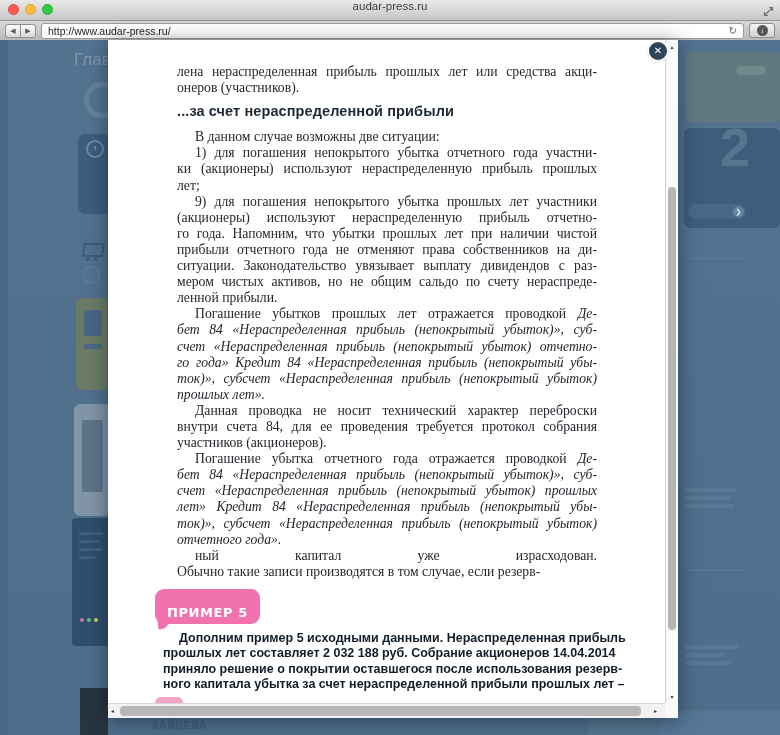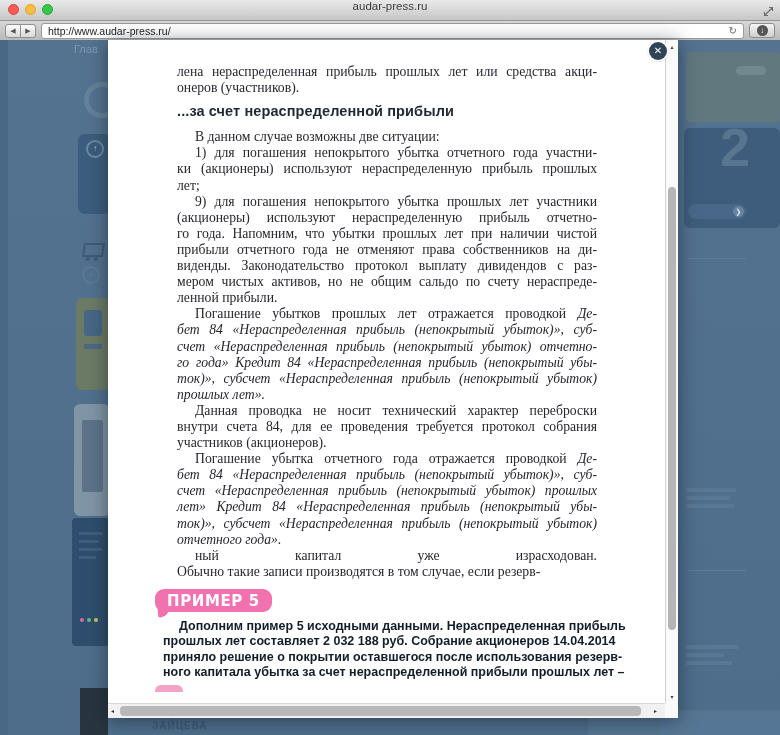--- a/index.html
+++ b/index.html
@@ -21,21 +21,21 @@
   .url-field{flex:1;height:14px;background:#fff;border:1px solid #9a9a9a;border-radius:3px;display:flex;align-items:center;padding:0 6px;font-size:10.5px;color:#222;}
   .url-text{flex:1;white-space:nowrap;overflow:hidden;}
   .reload{color:#666;font-size:10px;line-height:10px;}
   .dl-btn{width:26px;height:15px;border:1px solid #8d8d8d;border-radius:3px;background:linear-gradient(#f4f4f4,#cfcfcf);display:flex;align-items:center;justify-content:center;padding:0;}
   .dl-circle{width:11px;height:11px;border-radius:50%;background:#555;color:#fff;font-size:8px;line-height:11px;text-align:center;}
 
   
   .page{position:absolute;left:0;top:40px;width:780px;height:695px;background:linear-gradient(#547391,#4d6d8b);overflow:hidden;}
   .bg{position:absolute;}
   .edge-strip{left:0;top:0;width:8px;height:100%;background:#486885;}
-  .bg-navlink{left:74px;top:3px;font-size:11px;color:#7e98ae;}
+  .bg-navlink{left:74px;top:10px;font-size:17px;color:#7e98ae;}
   .bg-logo-ring{left:84px;top:42px;width:26px;height:26px;border:5px solid #6d8aa2;border-radius:50%;opacity:.65;}
   .bg-upload-card{left:78px;top:94px;width:33px;height:80px;background:#3c5d7d;border-radius:7px;}
   .bg-upload-ring{left:8px;top:6px;width:14px;height:14px;border:2px solid #6d8ba5;border-radius:50%;color:#b3c6d7;font-size:8px;line-height:14px;text-align:center;position:absolute;}
   .bg-cart{left:83px;top:203px;width:17px;height:10px;border:2px solid #3d5c7a;border-radius:1px;transform:skewX(-8deg);}
   .bg-cart::after{content:"";position:absolute;left:2px;bottom:-6px;width:4px;height:4px;border-radius:50%;background:#3d5c7a;box-shadow:8px 0 0 #3d5c7a;}
   .bg-drop-circle{left:82px;top:226px;width:14px;height:14px;border:2px solid #5c7b97;border-radius:50%;color:#5c7b97;font-size:7px;line-height:14px;text-align:center;}
   .bg-olive-card{left:76px;top:258px;width:34px;height:92px;background:#6c7b65;border-radius:6px;}
   .bg-olive-card .b1{position:absolute;left:8px;top:12px;width:18px;height:26px;background:#3e6390;border-radius:3px;opacity:.8;}
   .bg-olive-card .b2{position:absolute;left:8px;top:46px;width:18px;height:5px;background:#3e6390;opacity:.7;}
   .bg-white-card{left:74px;top:364px;width:36px;height:112px;background:#8095a6;border-radius:6px;}
@@ -72,21 +72,21 @@
   .hthumb{position:absolute;left:12px;right:24px;top:2px;height:10px;background:#b8b8b8;border-radius:4px;}
   .corner{position:absolute;right:0;bottom:0;width:13px;height:15px;background:#fafafa;}
 
   
   .doc{padding:24px 0 0 69px;width:420px;font-family:"Liberation Serif",serif;font-size:13.7px;line-height:16.1px;color:#26262e;}
   .line{text-align:justify;text-align-last:justify;}
   .para .line:last-child{text-align-last:left;}
   .para{margin:0;}
   .it{font-style:italic;}
   .doc-heading{font-family:"Liberation Sans",sans-serif;font-weight:bold;font-size:14.5px;color:#1f2933;margin:7px 0 10px 0;letter-spacing:.1px;}
-  .example-badge{position:relative;display:inline-block;margin:9px 0 7px -22px;background:#f272b0;color:#fff;font-family:"DejaVu Sans",sans-serif;font-weight:bold;font-size:15px;letter-spacing:.6px;padding:4px 12px 3px;border-radius:9px;}
+  .example-badge{position:relative;display:inline-block;margin:9px 0 7px -22px;background:#f272b0;color:#fff;font-family:"DejaVu Sans",sans-serif;font-weight:bold;font-size:13px;letter-spacing:.6px;padding:16px 12px 3px;border-radius:9px;}
   .example-badge::after{content:"";position:absolute;left:3px;bottom:-5px;width:11px;height:8px;background:#f272b0;border-radius:0 0 10px 2px;transform:rotate(-6deg);}
   .example-text{margin-left:-14px;width:452px;font-family:"Liberation Sans",sans-serif;font-weight:bold;font-size:12.5px;line-height:15.3px;color:#121d29;}
   .ex-line{white-space:nowrap;}
   .ex-line:first-child{text-indent:16px;}
   .para.indent .line:first-child{text-indent:18px;}
   .pink-peek{margin:5px 0 0 -22px;width:28px;height:7px;background:#f3a3c6;border-radius:6px 6px 0 0;}
 </style>
 </head>
 <body>
 
@@ -182,21 +182,21 @@
           <div class="line"><span>В данном случае возможны две ситуации:</span></div>
         </div><div class="para indent">
           <div class="line"><span>1) для погашения непокрытого убытка отчетного года участни-</span></div>
           <div class="line"><span>ки (акционеры) используют нераспределенную прибыль прошлых</span></div>
           <div class="line"><span>лет;</span></div>
         </div><div class="para indent">
           <div class="line"><span>9) для погашения непокрытого убытка прошлых лет участники</span></div>
           <div class="line"><span>(акционеры) используют нераспределенную прибыль отчетно-</span></div>
           <div class="line"><span>го года. Напомним, что убытки прошлых лет при наличии чистой</span></div>
           <div class="line"><span>прибыли отчетного года не отменяют права собственников на ди-</span></div>
-          <div class="line"><span>виденды. Законодательство протокол выплату дивидендов с раз-</span></div>
+          <div class="line"><span>ситуации. Законодательство увязывает выплату дивидендов с раз-</span></div>
           <div class="line"><span>мером чистых активов, но не общим сальдо по счету нераспреде-</span></div>
           <div class="line"><span>ленной прибыли.</span></div>
         </div><div class="para indent">
           <div class="line"><span>Погашение убытков прошлых лет отражается проводкой </span><span class="it">Де-</span></div>
           <div class="line"><span class="it">бет 84 «Нераспределенная прибыль (непокрытый убыток)», суб-</span></div>
           <div class="line"><span class="it">счет «Нераспределенная прибыль (непокрытый убыток) отчетно-</span></div>
           <div class="line"><span class="it">го года» Кредит 84 «Нераспределенная прибыль (непокрытый убы-</span></div>
           <div class="line"><span class="it">ток)», субсчет «Нераспределенная прибыль (непокрытый убыток)</span></div>
           <div class="line"><span class="it">прошлых лет».</span></div>
         </div><div class="para indent">

